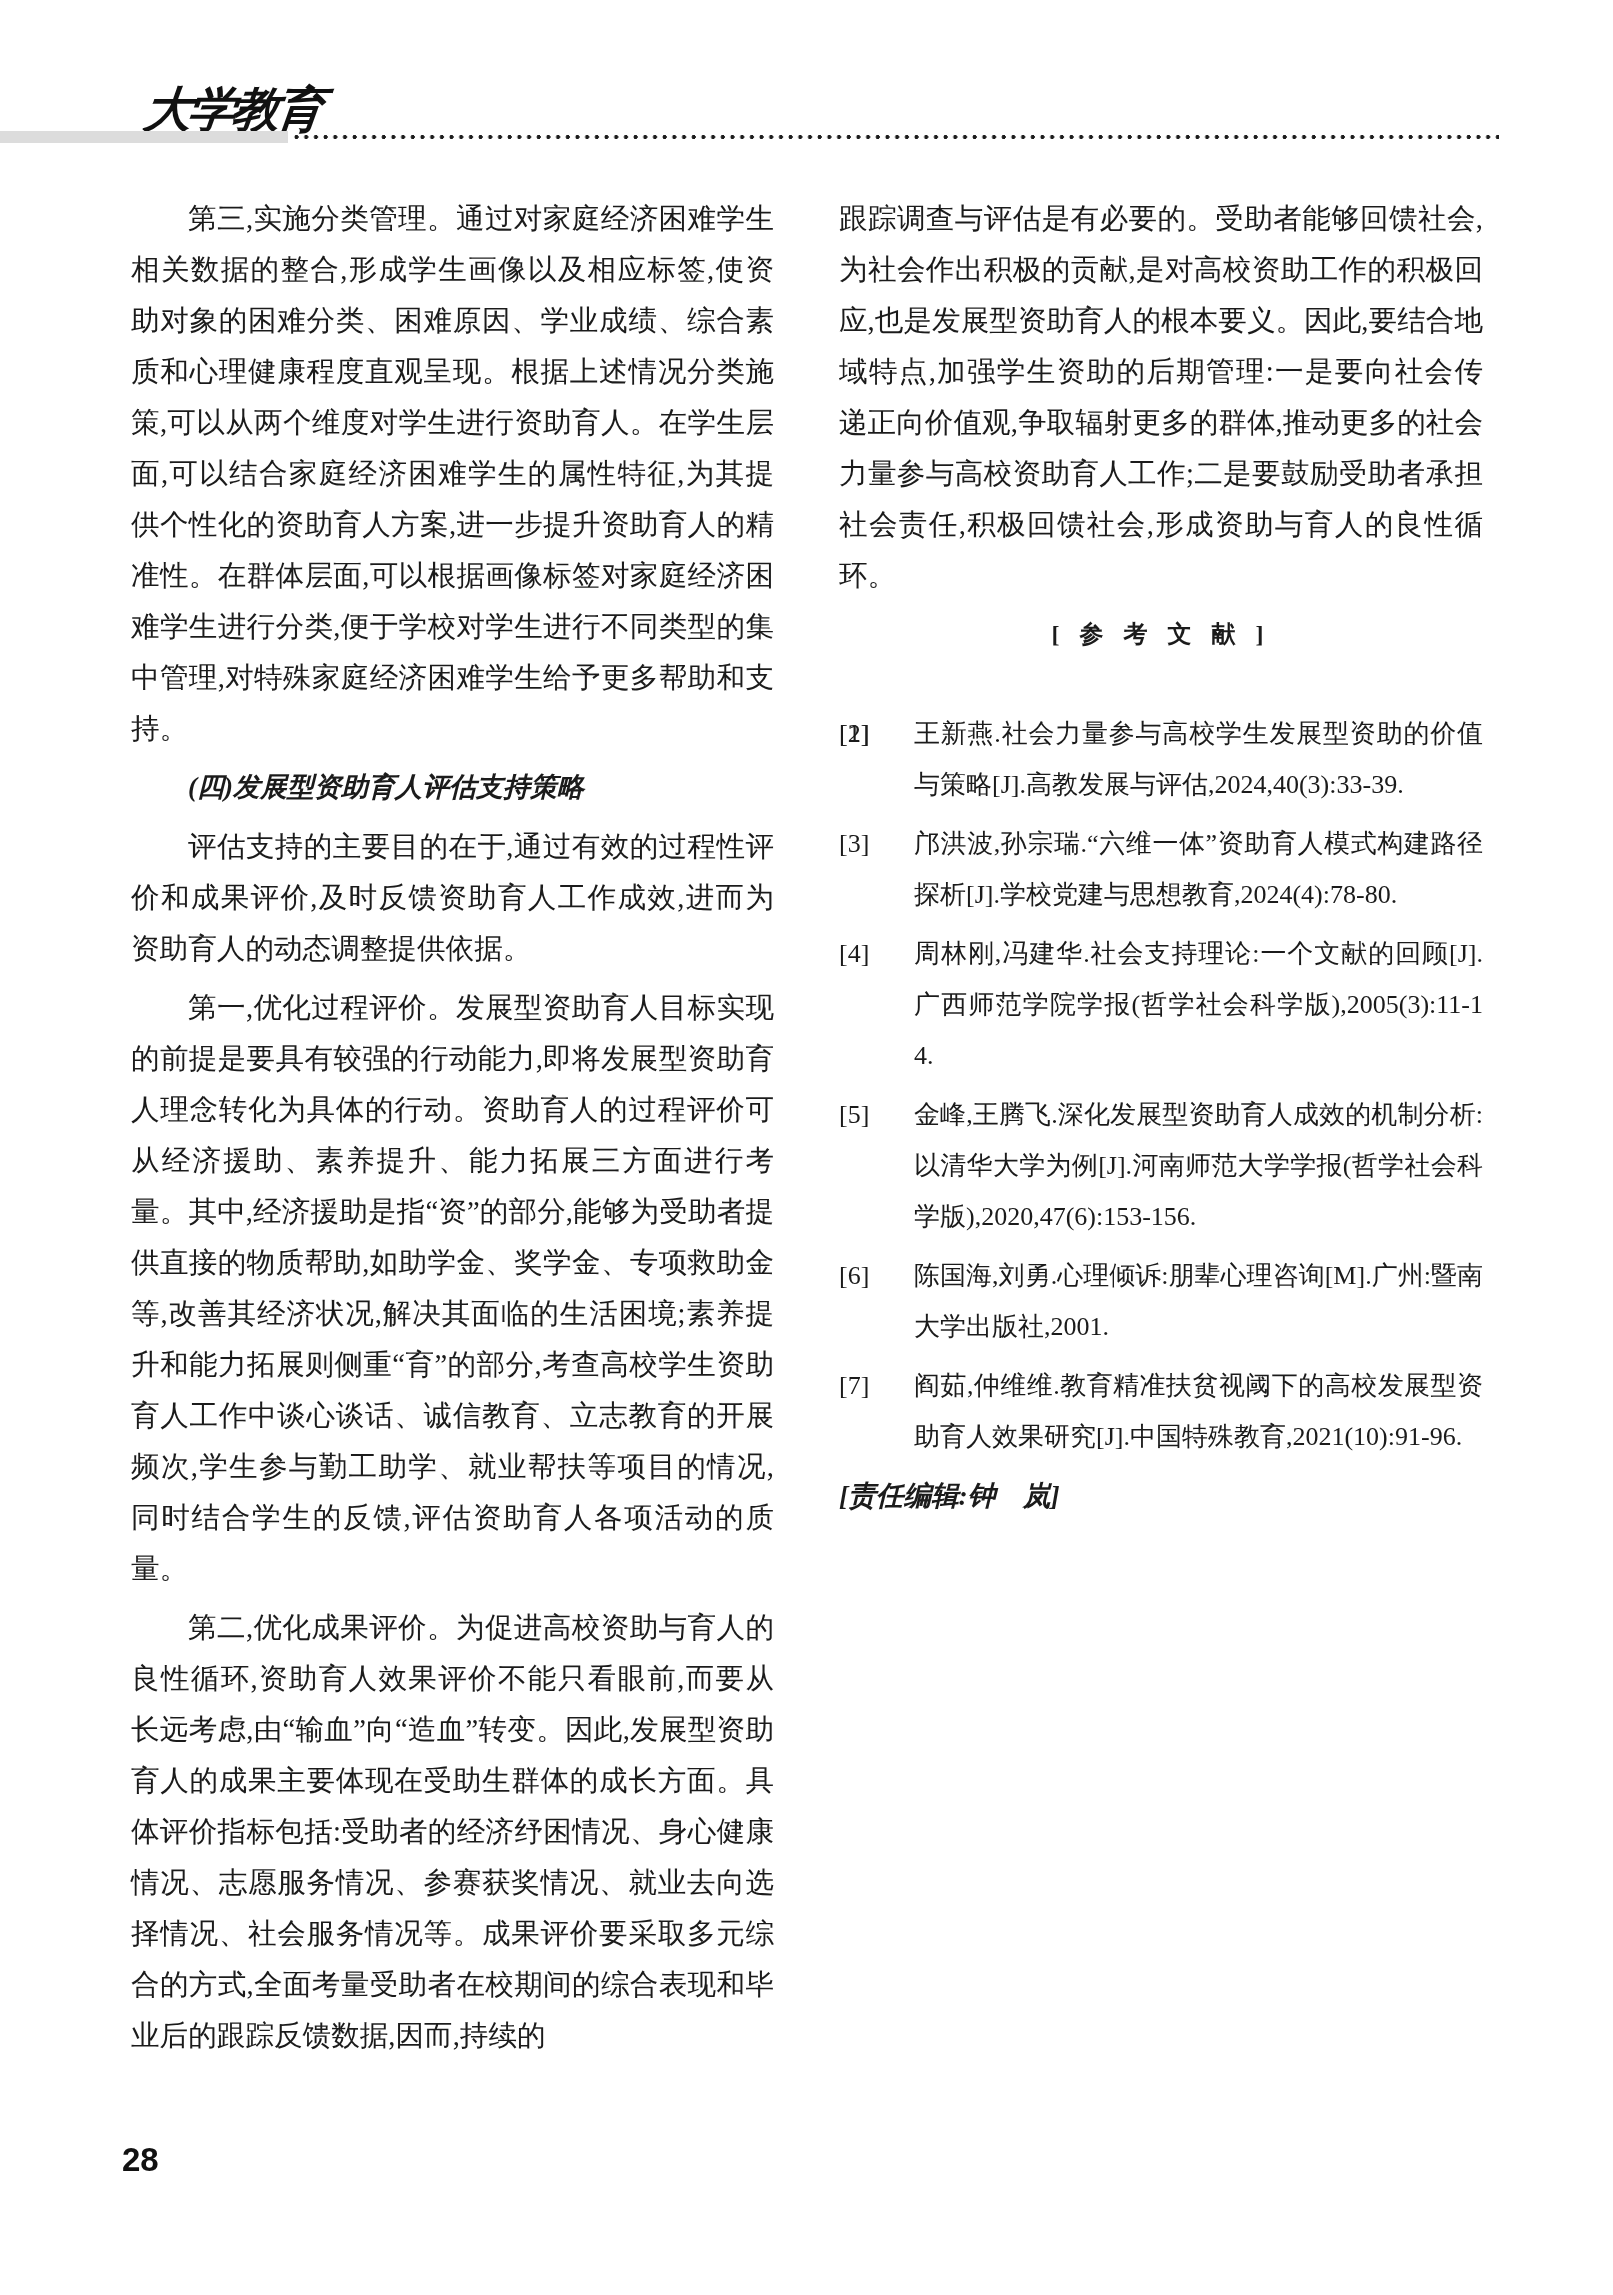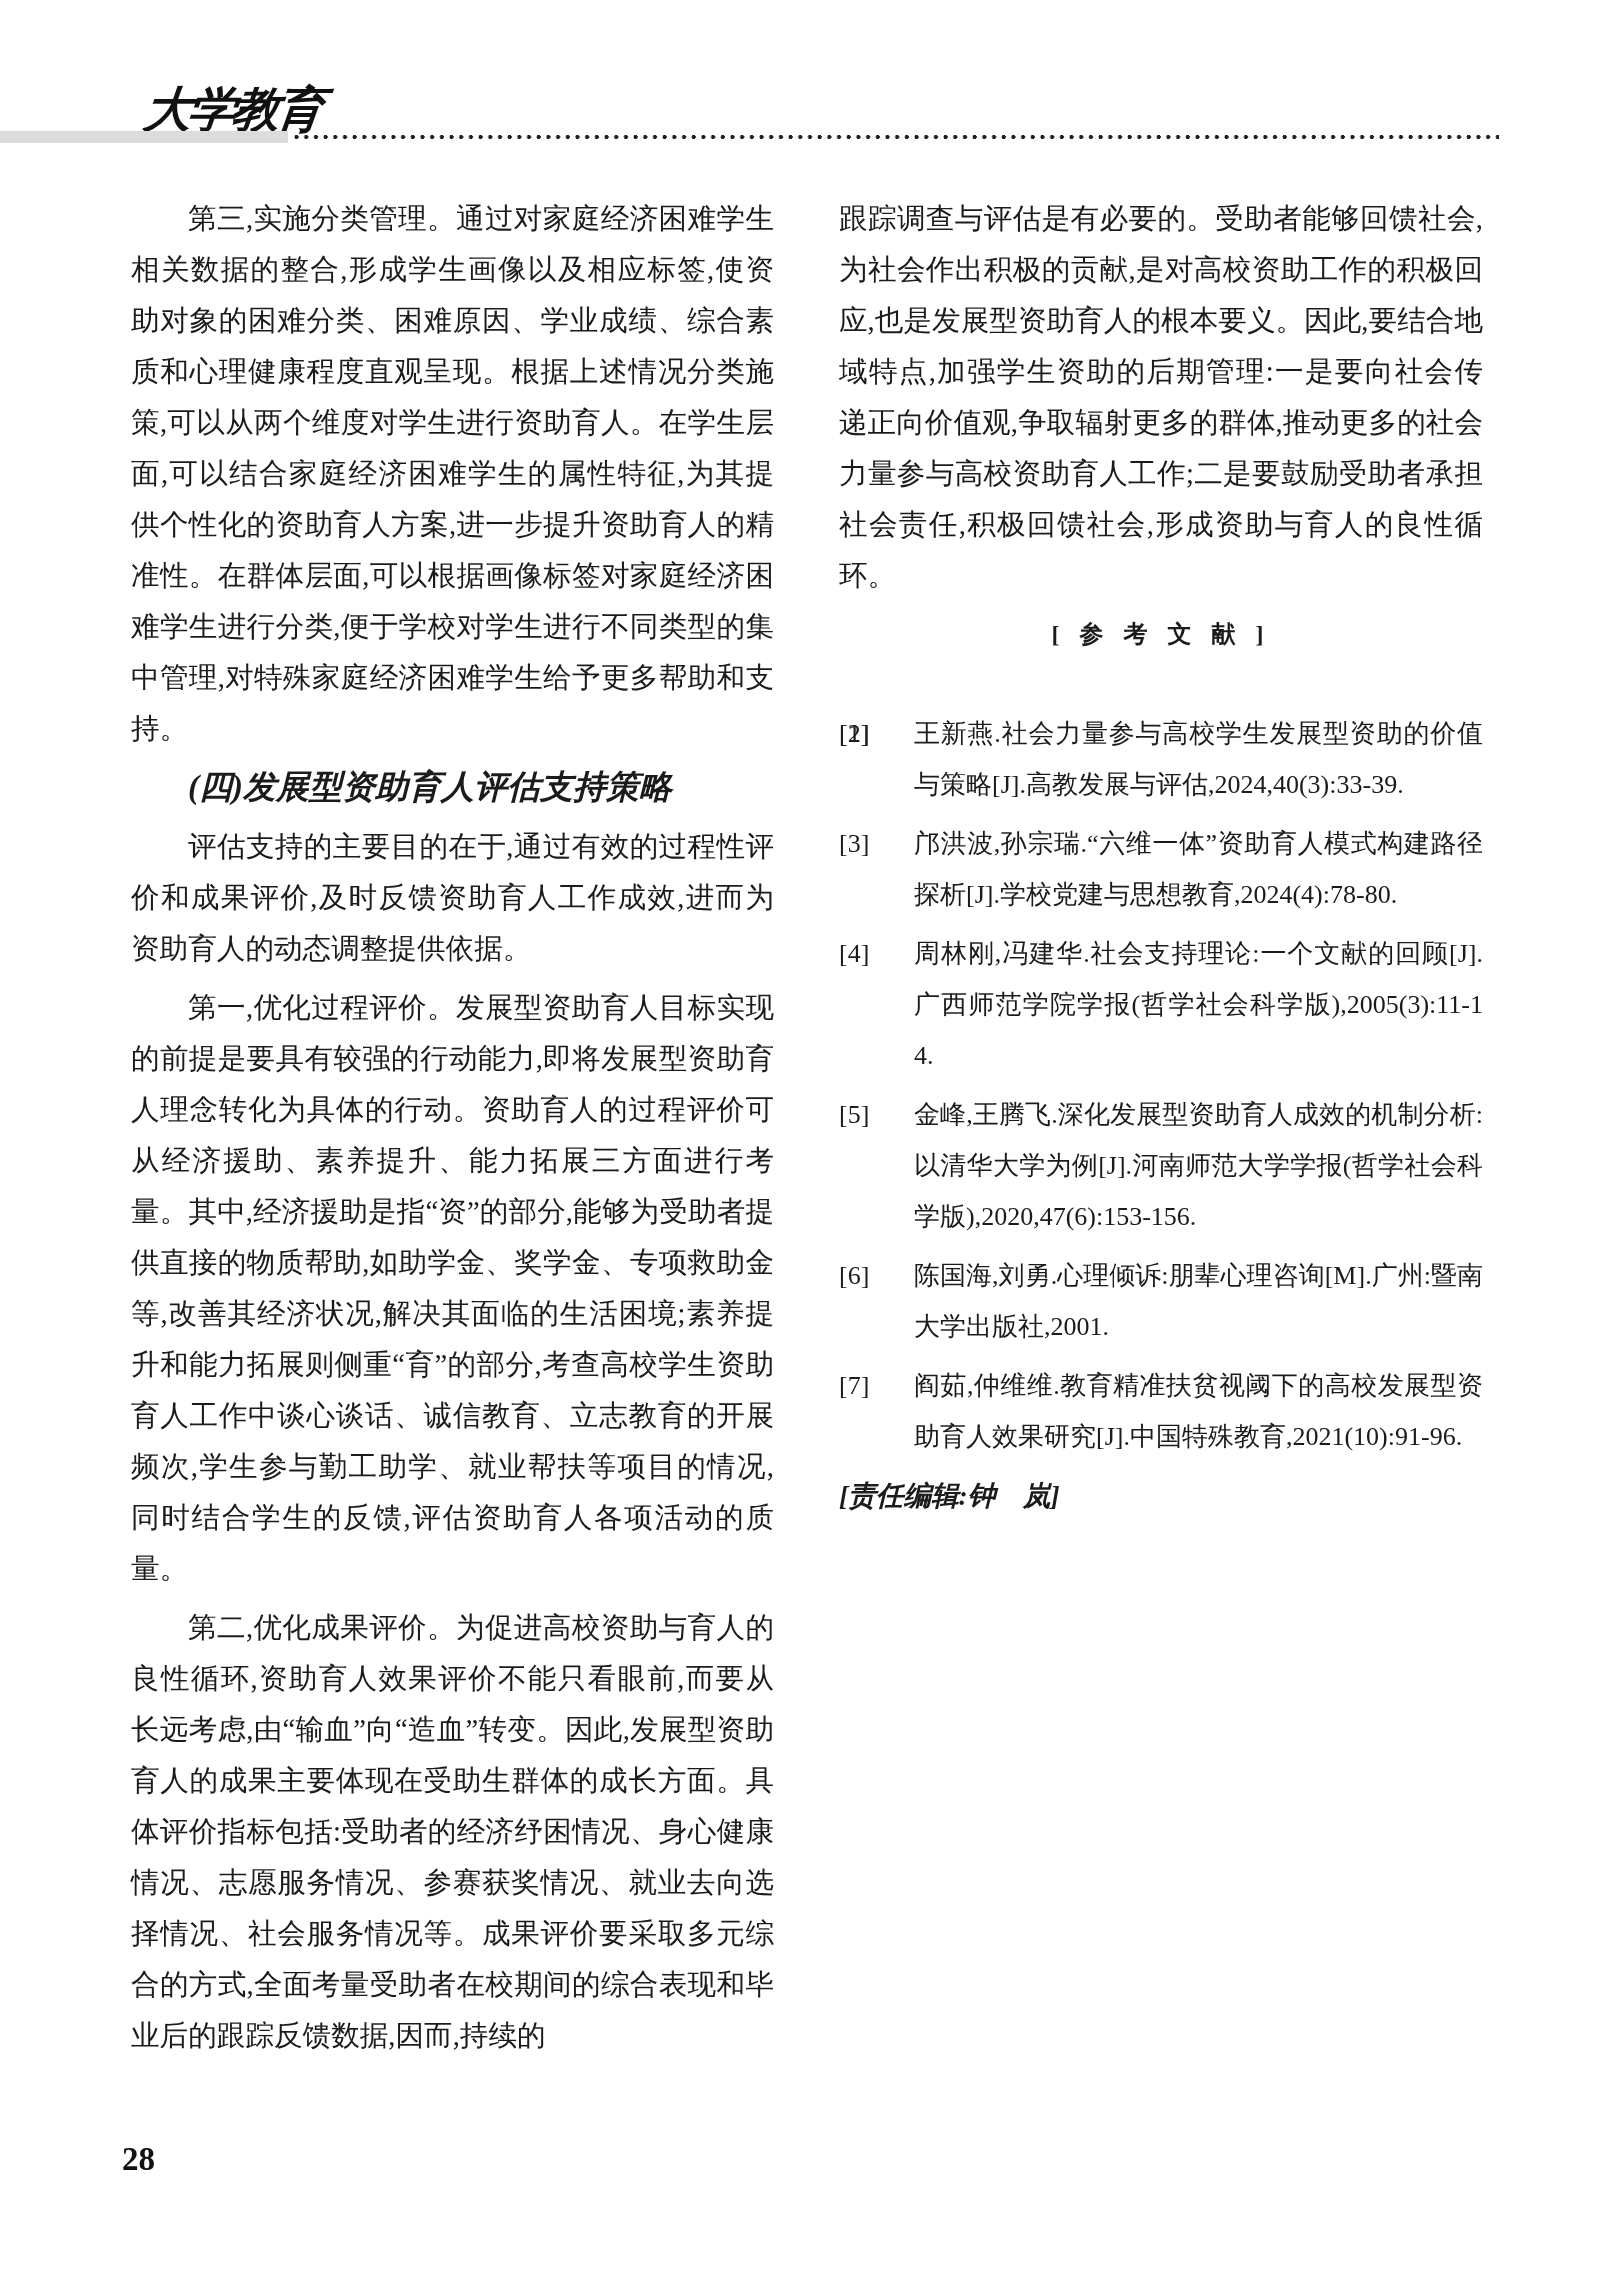--- a/index.html
+++ b/index.html
@@ -64,21 +64,21 @@
 
   .col p { margin: 8px; }
   .indent { text-indent: 57px; }
   .noindent { text-indent: 0; }
 
   .section-heading {
     margin: 0;
     text-indent: 57px;
     font-weight: bold;
     font-style: italic;
-    font-size: 33px;
+    font-size: 27px;
     line-height: 51px;
     text-align: left;
   }
 
   
   .ref-heading {
     margin: 48px 0 0 0;
     text-align: center;
     font-weight: bold;
     font-size: 24px;
@@ -116,21 +116,21 @@
     text-indent: 0;
   }
 
   
   .page-number {
     position: absolute;
     left: 122px;
     top: 2141px;
     font-size: 33px;
     font-weight: bold;
-    font-family: Liberation Serif, serif;
+    font-family: Liberation Sans, sans-serif;
     color: #111;
   }
 </style>
 </head>
 <body>
 
 <div class="page">
 
   <div class="masthead">大学教育</div>
   <div class="gray-bar"></div>

